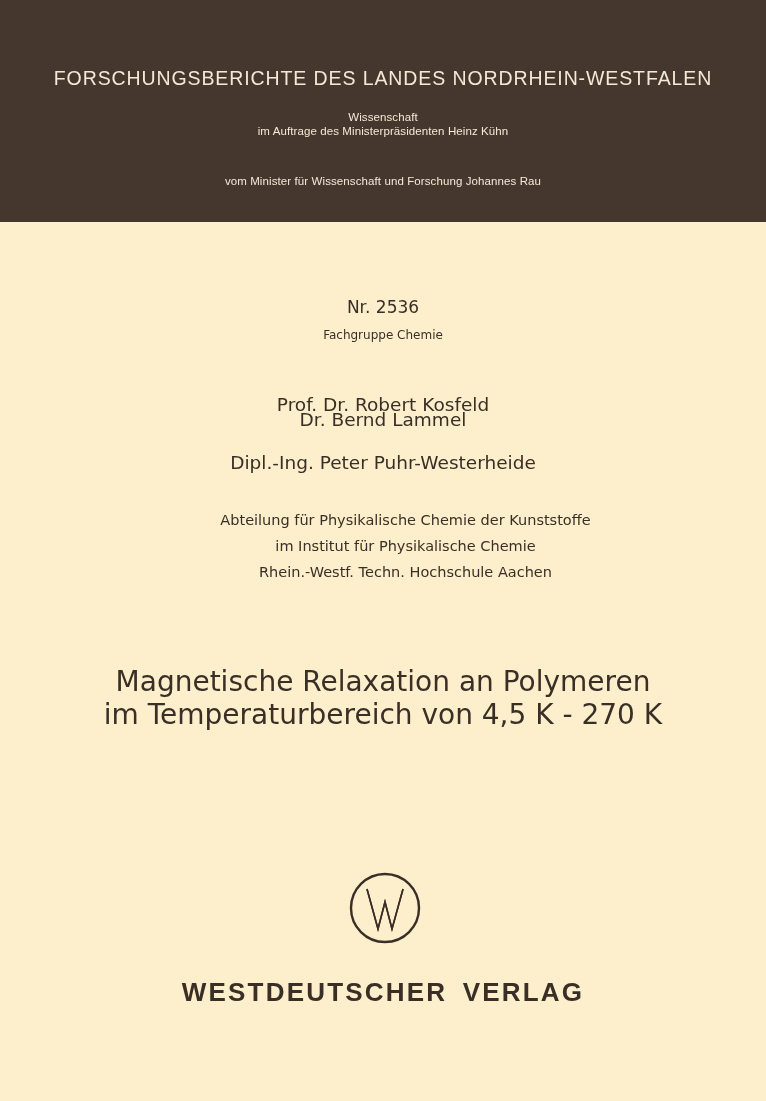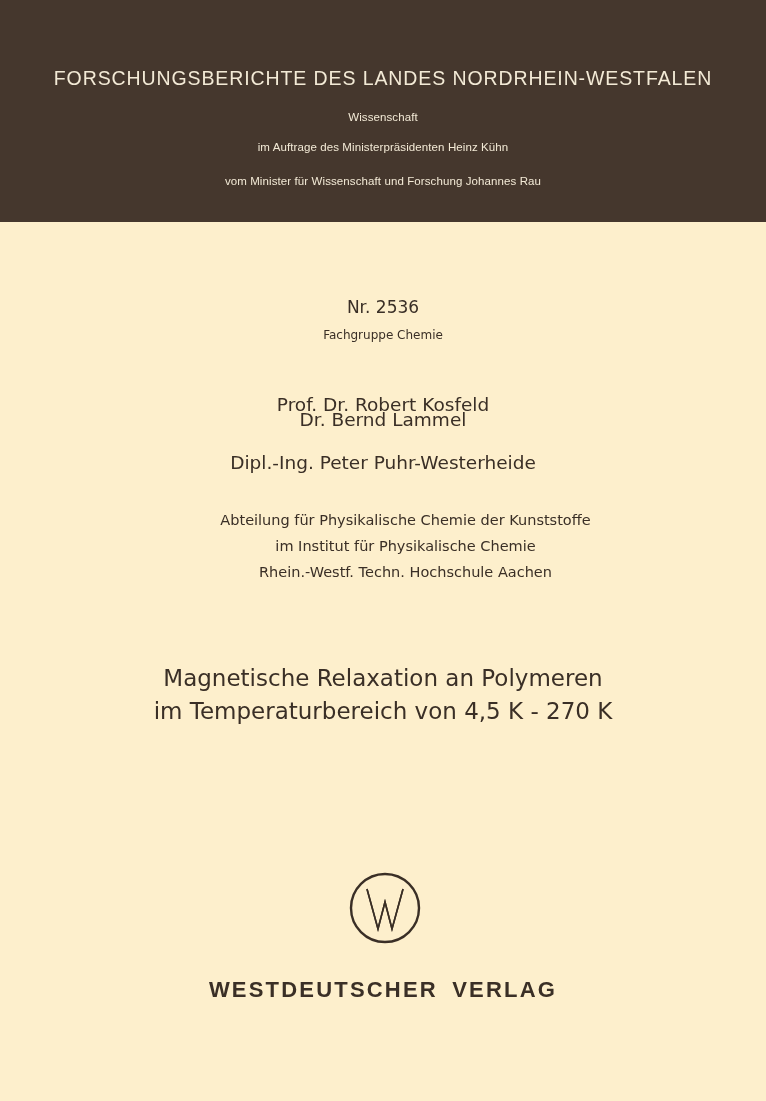--- a/index.html
+++ b/index.html
@@ -19,42 +19,42 @@
   }
   .band .series {
     position: absolute; left: 0; right: 0; top: 66px;
     font-size: 19.5px; letter-spacing: 0.9px; line-height: 24px;
   }
   .band .sub {
     position: absolute; left: 0; right: 0;
     font-size: 11.5px; line-height: 14px; letter-spacing: 0.1px;
   }
   .band .sub1 { top: 110px; }
-  .band .sub2 { top: 140px; }
+  .band .sub2 { top: 124px; }
   .band .sub3 { top: 174px; }
 
   .c { position: absolute; left: 0; right: 0; text-align: center; white-space: nowrap; }
   .nr { top: 297px; font-size: 17px; }
   .fach { top: 328px; font-size: 12px; }
   .auth { font-size: 18.5px; }
   .a1 { top: 394px; }
   .a2 { top: 409px; }
   .a3 { top: 452px; }
   .inst { font-size: 14.5px; margin-left: 45px; }
   .i1 { top: 512px; }
   .i2 { top: 538px; }
   .i3 { top: 564px; }
-  .title { font-size: 23px; text-align: center; }
+  .title { font-size: 28px; text-align: center; }
   .t1 { top: 665px; }
   .t2 { top: 698px; }
 
   .logo { position: absolute; left: 349px; top: 872px; width: 72px; height: 72px; }
   .publisher {
     top: 977px; font-family: "Liberation Sans", sans-serif;
-    font-size: 22px; letter-spacing: 2.2px; font-weight: bold; color: #3a2f26;
+    font-size: 26px; letter-spacing: 2.2px; font-weight: bold; color: #3a2f26;
     word-spacing: 6px;
   }
 </style>
 </head>
 <body>
 
 <div class="band">
   <div class="series">FORSCHUNGSBERICHTE DES LANDES NORDRHEIN-WESTFALEN</div>
   <div class="sub sub1">Wissenschaft</div>
   <div class="sub sub2">im Auftrage des Ministerpräsidenten Heinz Kühn</div>

